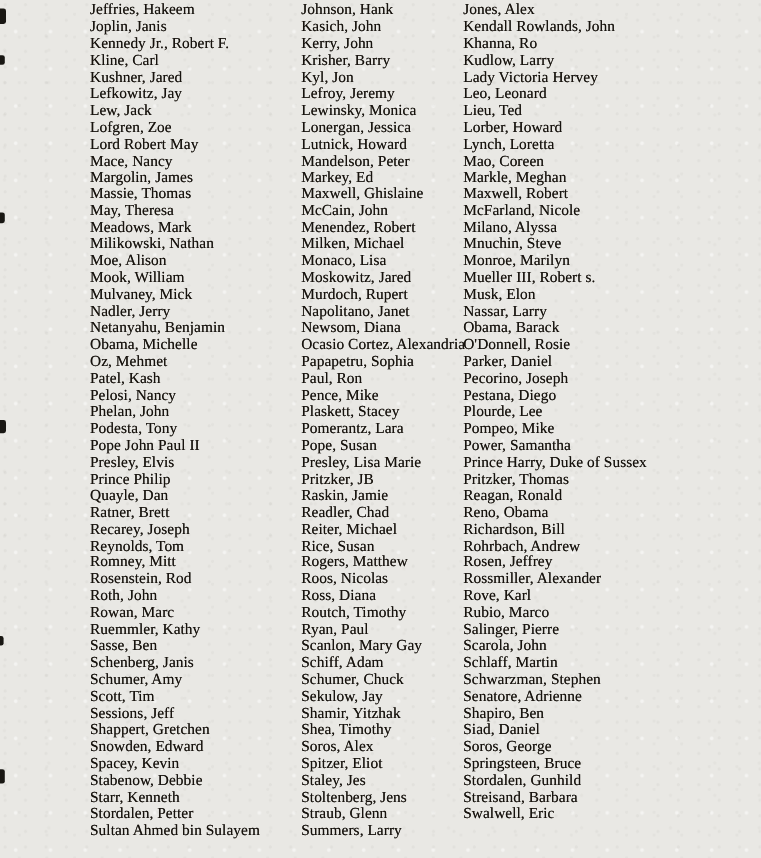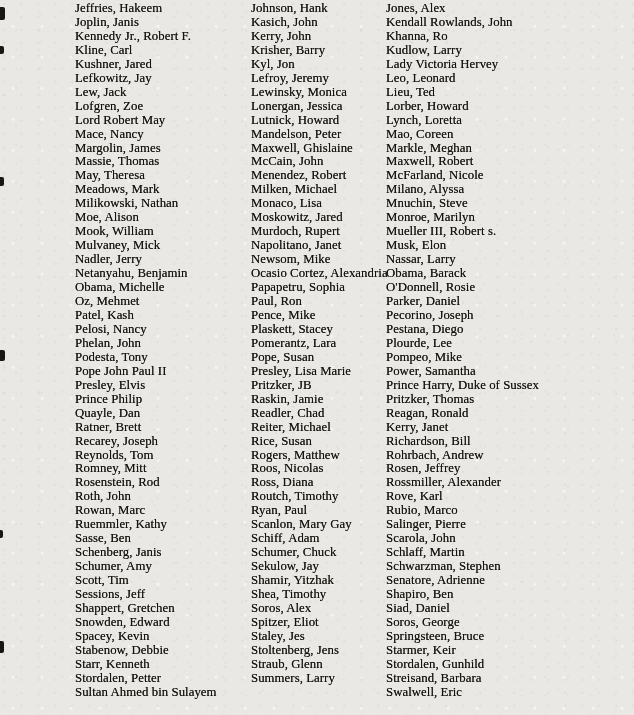--- a/index.html
+++ b/index.html
@@ -127,29 +127,30 @@
       <div class="row">Johnson, Hank</div>
       <div class="row">Kasich, John</div>
       <div class="row">Kerry, John</div>
       <div class="row">Krisher, Barry</div>
       <div class="row">Kyl, Jon</div>
       <div class="row">Lefroy, Jeremy</div>
       <div class="row">Lewinsky, Monica</div>
       <div class="row">Lonergan, Jessica</div>
       <div class="row">Lutnick, Howard</div>
       <div class="row">Mandelson, Peter</div>
+      <div class="row">Markey, Ed</div>
       <div class="row">Maxwell, Ghislaine</div>
       <div class="row">McCain, John</div>
       <div class="row">Menendez, Robert</div>
       <div class="row">Milken, Michael</div>
       <div class="row">Monaco, Lisa</div>
       <div class="row">Moskowitz, Jared</div>
       <div class="row">Murdoch, Rupert</div>
       <div class="row">Napolitano, Janet</div>
-      <div class="row">Newsom, Mike</div>
+      <div class="row">Newsom, Diana</div>
       <div class="row">Ocasio Cortez, Alexandria</div>
       <div class="row">Papapetru, Sophia</div>
       <div class="row">Paul, Ron</div>
       <div class="row">Pence, Mike</div>
       <div class="row">Plaskett, Stacey</div>
       <div class="row">Pomerantz, Lara</div>
       <div class="row">Pope, Susan</div>
       <div class="row">Presley, Lisa Marie</div>
       <div class="row">Pritzker, JB</div>
       <div class="row">Raskin, Jamie</div>
@@ -199,34 +200,33 @@
       <div class="row">O'Donnell, Rosie</div>
       <div class="row">Parker, Daniel</div>
       <div class="row">Pecorino, Joseph</div>
       <div class="row">Pestana, Diego</div>
       <div class="row">Plourde, Lee</div>
       <div class="row">Pompeo, Mike</div>
       <div class="row">Power, Samantha</div>
       <div class="row">Prince Harry, Duke of Sussex</div>
       <div class="row">Pritzker, Thomas</div>
       <div class="row">Reagan, Ronald</div>
-      <div class="row">Kerry, Janet</div>
+      <div class="row">Reno, Obama</div>
       <div class="row">Richardson, Bill</div>
       <div class="row">Rohrbach, Andrew</div>
       <div class="row">Rosen, Jeffrey</div>
       <div class="row">Rossmiller, Alexander</div>
       <div class="row">Rove, Karl</div>
       <div class="row">Rubio, Marco</div>
       <div class="row">Salinger, Pierre</div>
       <div class="row">Scarola, John</div>
       <div class="row">Schlaff, Martin</div>
       <div class="row">Schwarzman, Stephen</div>
       <div class="row">Senatore, Adrienne</div>
       <div class="row">Shapiro, Ben</div>
       <div class="row">Siad, Daniel</div>
       <div class="row">Soros, George</div>
       <div class="row">Springsteen, Bruce</div>
-      <div class="row">Starmer, Keir</div>
       <div class="row">Stordalen, Gunhild</div>
       <div class="row">Streisand, Barbara</div>
       <div class="row">Swalwell, Eric</div>
     </div>
 </div>
 
 </body></html>

